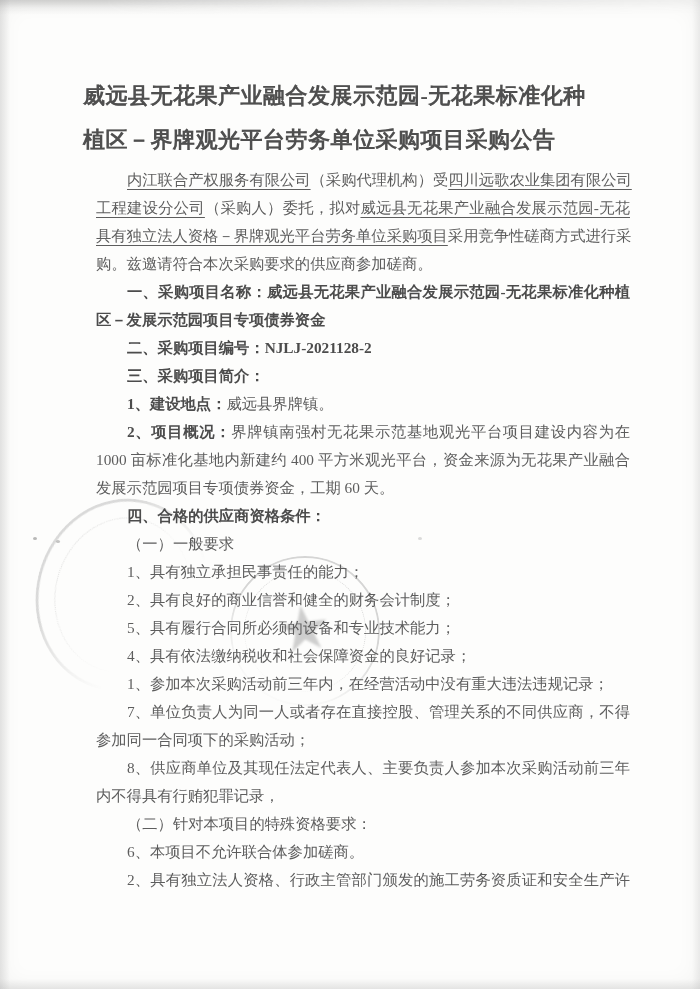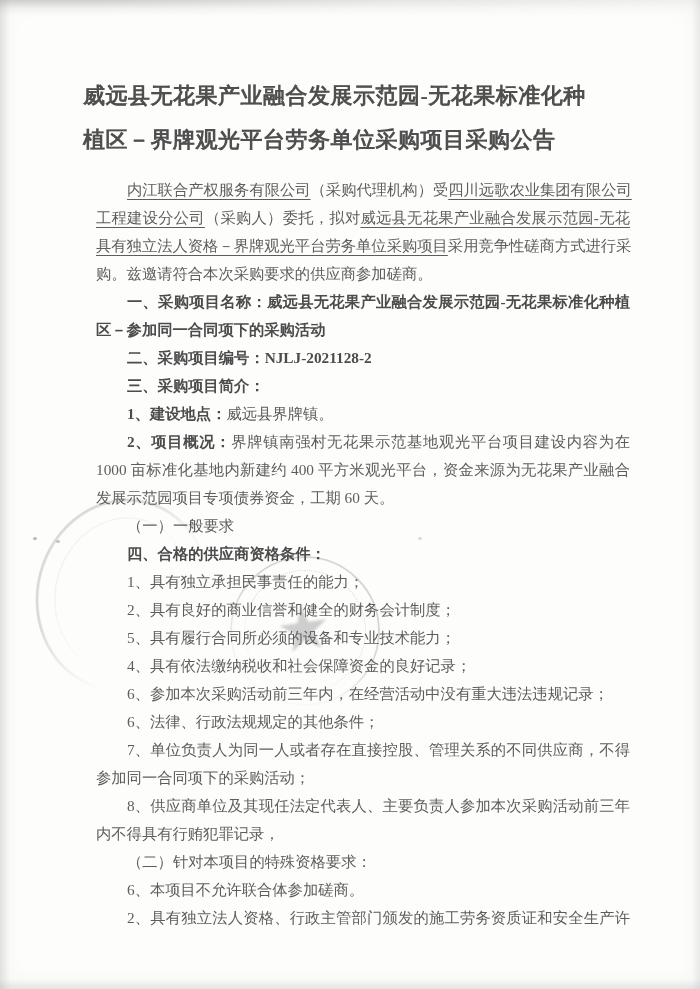--- a/index.html
+++ b/index.html
@@ -32,21 +32,21 @@
 
   
   .doc{position:absolute;left:96px;top:74px;width:534px;}
   .title{
     position:relative;left:-13px;
     font-weight:bold;
     font-size:22px;line-height:44px;letter-spacing:.5px;
     color:#4f4f4f;margin-bottom:4px;
     text-shadow:0 0 .4px rgba(80,80,80,.4);
   }
-  .body{margin-top:14px;}
+  .body{margin-top:4px;}
   .line{
     height:28px;line-height:28px;
     font-size:15.3px;color:var(--text);
     white-space:nowrap;
     text-align:justify;text-justify:inter-ideograph;
   }
   .line.fill{text-align-last:justify;}
   .line.ind{padding-left:31px;}
   .line.bold, .b{font-weight:bold;color:var(--boldtext);}
   .u{text-decoration:underline;text-underline-offset:4px;text-decoration-thickness:1.2px;}
@@ -109,35 +109,34 @@
     <div class="title">
       <div>威远县无花果产业融合发展示范园-无花果标准化种</div>
       <div>植区－界牌观光平台劳务单位采购项目采购公告</div>
     </div>
     <div class="body">
         <div class="line ind fill"><span class="u">内江联合产权服务有限公司</span><span>（采购代理机构）受</span><span class="u">四川远歌农业集团有限公司</span></div>
         <div class="line fill"><span class="u">工程建设分公司</span><span>（采购人）委托，拟对</span><span class="u">威远县无花果产业融合发展示范园-无花</span></div>
         <div class="line fill"><span class="u">具有独立法人资格－界牌观光平台劳务单位采购项目</span><span>采用竞争性磋商方式进行采</span></div>
         <div class="line"><span>购。兹邀请符合本次采购要求的供应商参加磋商。</span></div>
         <div class="line ind fill bold"><span class="b">一、采购项目名称：威远县无花果产业融合发展示范园-无花果标准化种植</span></div>
-        <div class="line bold"><span class="b">区－参加同一合同项下的采购活动</span></div>
+        <div class="line bold"><span class="b">区－发展示范园项目专项债券资金</span></div>
         <div class="line ind bold"><span class="b">二、采购项目编号：NJLJ-2021128-2</span></div>
         <div class="line ind bold"><span class="b">三、采购项目简介：</span></div>
         <div class="line ind"><span class="b">1、建设地点：</span><span>威远县界牌镇。</span></div>
         <div class="line ind fill"><span class="b">2、项目概况：</span><span>界牌镇南强村无花果示范基地观光平台项目建设内容为在</span></div>
         <div class="line fill"><span>1000 亩标准化基地内新建约 400 平方米观光平台，资金来源为无花果产业融合</span></div>
         <div class="line"><span>发展示范园项目专项债券资金，工期 60 天。</span></div>
+        <div class="line ind bold"><span class="b">四、合格的供应商资格条件：</span></div>
         <div class="line ind"><span>（一）一般要求</span></div>
-        <div class="line ind bold"><span class="b">四、合格的供应商资格条件：</span></div>
         <div class="line ind"><span>1、具有独立承担民事责任的能力；</span></div>
         <div class="line ind"><span>2、具有良好的商业信誉和健全的财务会计制度；</span></div>
         <div class="line ind"><span>5、具有履行合同所必须的设备和专业技术能力；</span></div>
         <div class="line ind"><span>4、具有依法缴纳税收和社会保障资金的良好记录；</span></div>
-        <div class="line ind"><span>6、参加本次采购活动前三年内，在经营活动中没有重大违法违规记录；</span></div>
-        <div class="line ind"><span>6、法律、行政法规规定的其他条件；</span></div>
+        <div class="line ind"><span>1、参加本次采购活动前三年内，在经营活动中没有重大违法违规记录；</span></div>
         <div class="line ind fill"><span>7、单位负责人为同一人或者存在直接控股、管理关系的不同供应商，不得</span></div>
         <div class="line"><span>参加同一合同项下的采购活动；</span></div>
         <div class="line ind fill"><span>8、供应商单位及其现任法定代表人、主要负责人参加本次采购活动前三年</span></div>
         <div class="line"><span>内不得具有行贿犯罪记录，</span></div>
         <div class="line ind"><span>（二）针对本项目的特殊资格要求：</span></div>
         <div class="line ind"><span>6、本项目不允许联合体参加磋商。</span></div>
         <div class="line ind fill"><span>2、具有独立法人资格、行政主管部门颁发的施工劳务资质证和安全生产许</span></div>
       </div>
   </div>
 </div>

